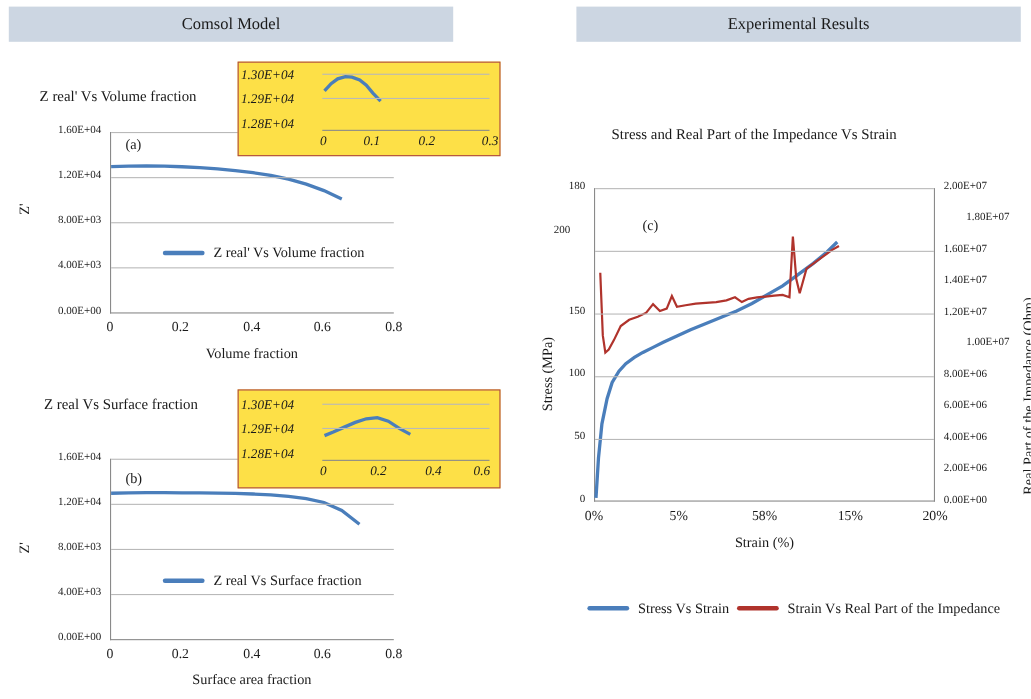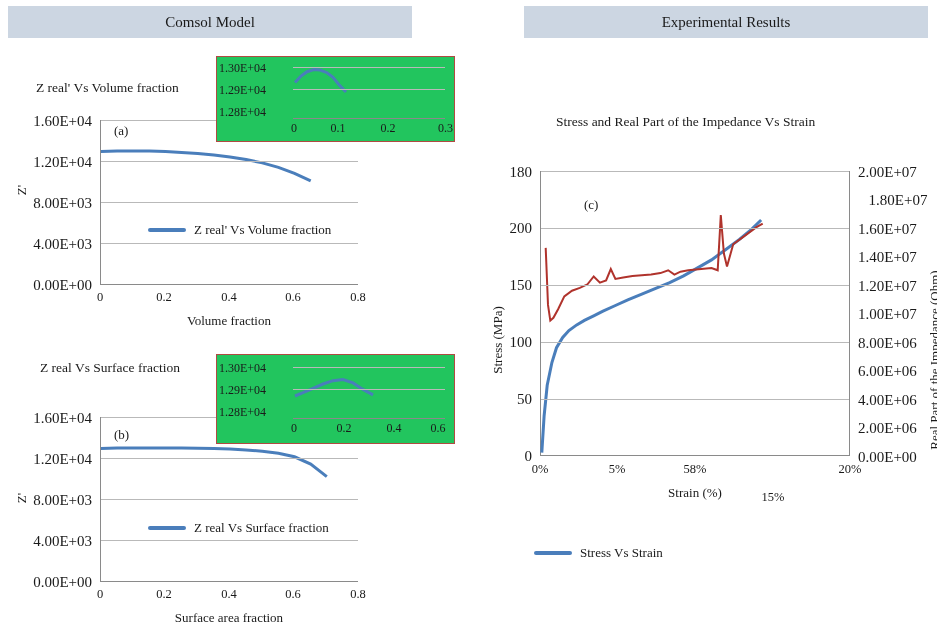--- a/index.html
+++ b/index.html
@@ -32,21 +32,21 @@
     position: absolute;
     border-left: 1px solid #8a8a8a;
     border-bottom: 1px solid #8a8a8a;
   }
   .gridline {
     position: absolute; left: 0; right: 0;
     height: 0; border-top: 1px solid #b9b9b9;
   }
   .tick-y {
     position: absolute; text-align: right;
-    font-size: 15px; color: #1a1a1a; white-space: nowrap;
+    font-size: 10px; color: #1a1a1a; white-space: nowrap;
   }
   .tick-x {
     position: absolute; text-align: center;
     font-size: 12.5px; color: #1a1a1a; white-space: nowrap;
   }
   .axis-title {
     position: absolute; font-size: 13px; text-align: center; color: #1a1a1a;
   }
   .axis-title.vert {
     transform-origin: left top;
@@ -58,21 +58,22 @@
   }
   .panel-label {
     position: absolute; font-size: 13px; color: #1a1a1a;
   }
   svg { display: block; overflow: visible; }
 
   
   .inset {
     position: absolute;
     border: 1.5px solid #b04a42;
-    background: #22c55e;
+    background: #fde047;
+    font-style: italic;
   }
 
   
   .legend-row {
     position: absolute; display: flex; align-items: center; gap: 8px;
     font-size: 13px; white-space: nowrap;
   }
   .legend-swatch { display: inline-block; width: 38px; height: 4px; border-radius: 2px; }
   .legend-label { font-size: 13px; color: #1a1a1a; }
 
@@ -207,21 +208,21 @@
 
     <div class="chart-title" style="left:86px; top:14px;">Stress and Real Part of the Impedance Vs Strain</div>
 
     <div class="panel-label" style="left:114px; top:97px;">(c)</div>
 
     <div class="axis-title vert" style="left:20px; top:320px; width:160px;">Stress (MPa)</div>
 
     <div class="axis-title vert" style="left:457px; top:410px; width:300px;">Real Part of the Impedance (Ohm)</div>
 
     <div class="tick-y" style="left:20px; top:64px; width:42px;">180</div>
-    <div class="tick-y" style="left:20px; top:120px; width:42px;">200</div>
+    <div class="tick-y" style="left:20px; top:104px; width:42px;text-align:center;">200</div>
     <div class="tick-y" style="left:20px; top:177px; width:42px;">150</div>
     <div class="tick-y" style="left:20px; top:234px; width:42px;">100</div>
     <div class="tick-y" style="left:20px; top:291px; width:42px;">50</div>
     <div class="tick-y" style="left:20px; top:348px; width:42px;">0</div>
 
     <div class="plot" style="left:70px; top:71px; width:310px; height:285px; border-right:1px solid #8a8a8a;">
       <div class="gridline" style="top:0px;"></div>
       <div class="gridline" style="top:57px;"></div>
       <div class="gridline" style="top:114px;"></div>
       <div class="gridline" style="top:171px;"></div>
@@ -233,34 +234,38 @@
 
         <path class="series-red" d="M4.7,76.9 L7.0,133.9 L9.3,149.6 L12.4,146.8 L17.1,138.2 L23.3,125.4 L31.0,119.7 L38.8,116.9 L46.5,113.3 L52.7,105.5 L58.9,111.7 L65.1,109.5 L69.8,98.1 L74.4,107.9 L82.2,106.5 L91.5,105.1 L100.8,104.3 L110.1,103.6 L119.4,102.1 L127.2,99.3 L133.4,103.6 L139.5,100.7 L147.3,99.3 L155.0,98.6 L162.8,97.8 L170.5,97.1 L176.7,99.3 L179.8,44.0 L182.9,82.6 L186.0,95.6 L192.2,73.3 L199.9,67.6 L207.7,61.9 L215.5,56.2 L221.7,52.6"></path>
       </svg>
     </div>
 
     <div class="tick-y" style="left:388px; top:64px; width:80px; text-align:left;">2.00E+07</div>
     <div class="tick-y" style="left:388px; top:92px; width:80px; text-align:center;">1.80E+07</div>
     <div class="tick-y" style="left:388px; top:121px; width:80px; text-align:left;">1.60E+07</div>
     <div class="tick-y" style="left:388px; top:149px; width:80px; text-align:left;">1.40E+07</div>
     <div class="tick-y" style="left:388px; top:178px; width:80px; text-align:left;">1.20E+07</div>
-    <div class="tick-y" style="left:388px; top:206px; width:80px; text-align:left;">1.00E+07</div>
+    <div class="tick-y" style="left:388px; top:206px; width:80px; text-align:center;">1.00E+07</div>
     <div class="tick-y" style="left:388px; top:235px; width:80px; text-align:left;">8.00E+06</div>
     <div class="tick-y" style="left:388px; top:263px; width:80px; text-align:left;">6.00E+06</div>
     <div class="tick-y" style="left:388px; top:292px; width:80px; text-align:left;">4.00E+06</div>
     <div class="tick-y" style="left:388px; top:320px; width:80px; text-align:left;">2.00E+06</div>
     <div class="tick-y" style="left:388px; top:349px; width:80px; text-align:left;">0.00E+00</div>
 
     <div class="tick-x" style="left:52px; top:362px; width:36px;">0%</div>
     <div class="tick-x" style="left:129px; top:362px; width:36px;">5%</div>
     <div class="tick-x" style="left:203px; top:362px; width:44px;">58%</div>
-    <div class="tick-x" style="left:281px; top:362px; width:44px;margin-top:28px;">15%</div>
+    <div class="tick-x" style="left:281px; top:362px; width:44px;">15%</div>
     <div class="tick-x" style="left:358px; top:362px; width:44px;">20%</div>
 
     <div class="axis-title" style="left:70px; top:385px; width:310px;">Strain (%)</div>
 
     <div class="legend-row" style="left:64px; top:445px;">
       <span class="legend-swatch" style="background:#4a7ebb;"></span>
       <span class="legend-label">Stress Vs Strain</span>
     </div>
+    <div class="legend-row" style="left:200px; top:445px;">
+      <span class="legend-swatch" style="background:#b0332c;"></span>
+      <span class="legend-label">Strain Vs Real Part of the Impedance</span>
+    </div>
   </div>
 
 </div>
 
 </body></html>

